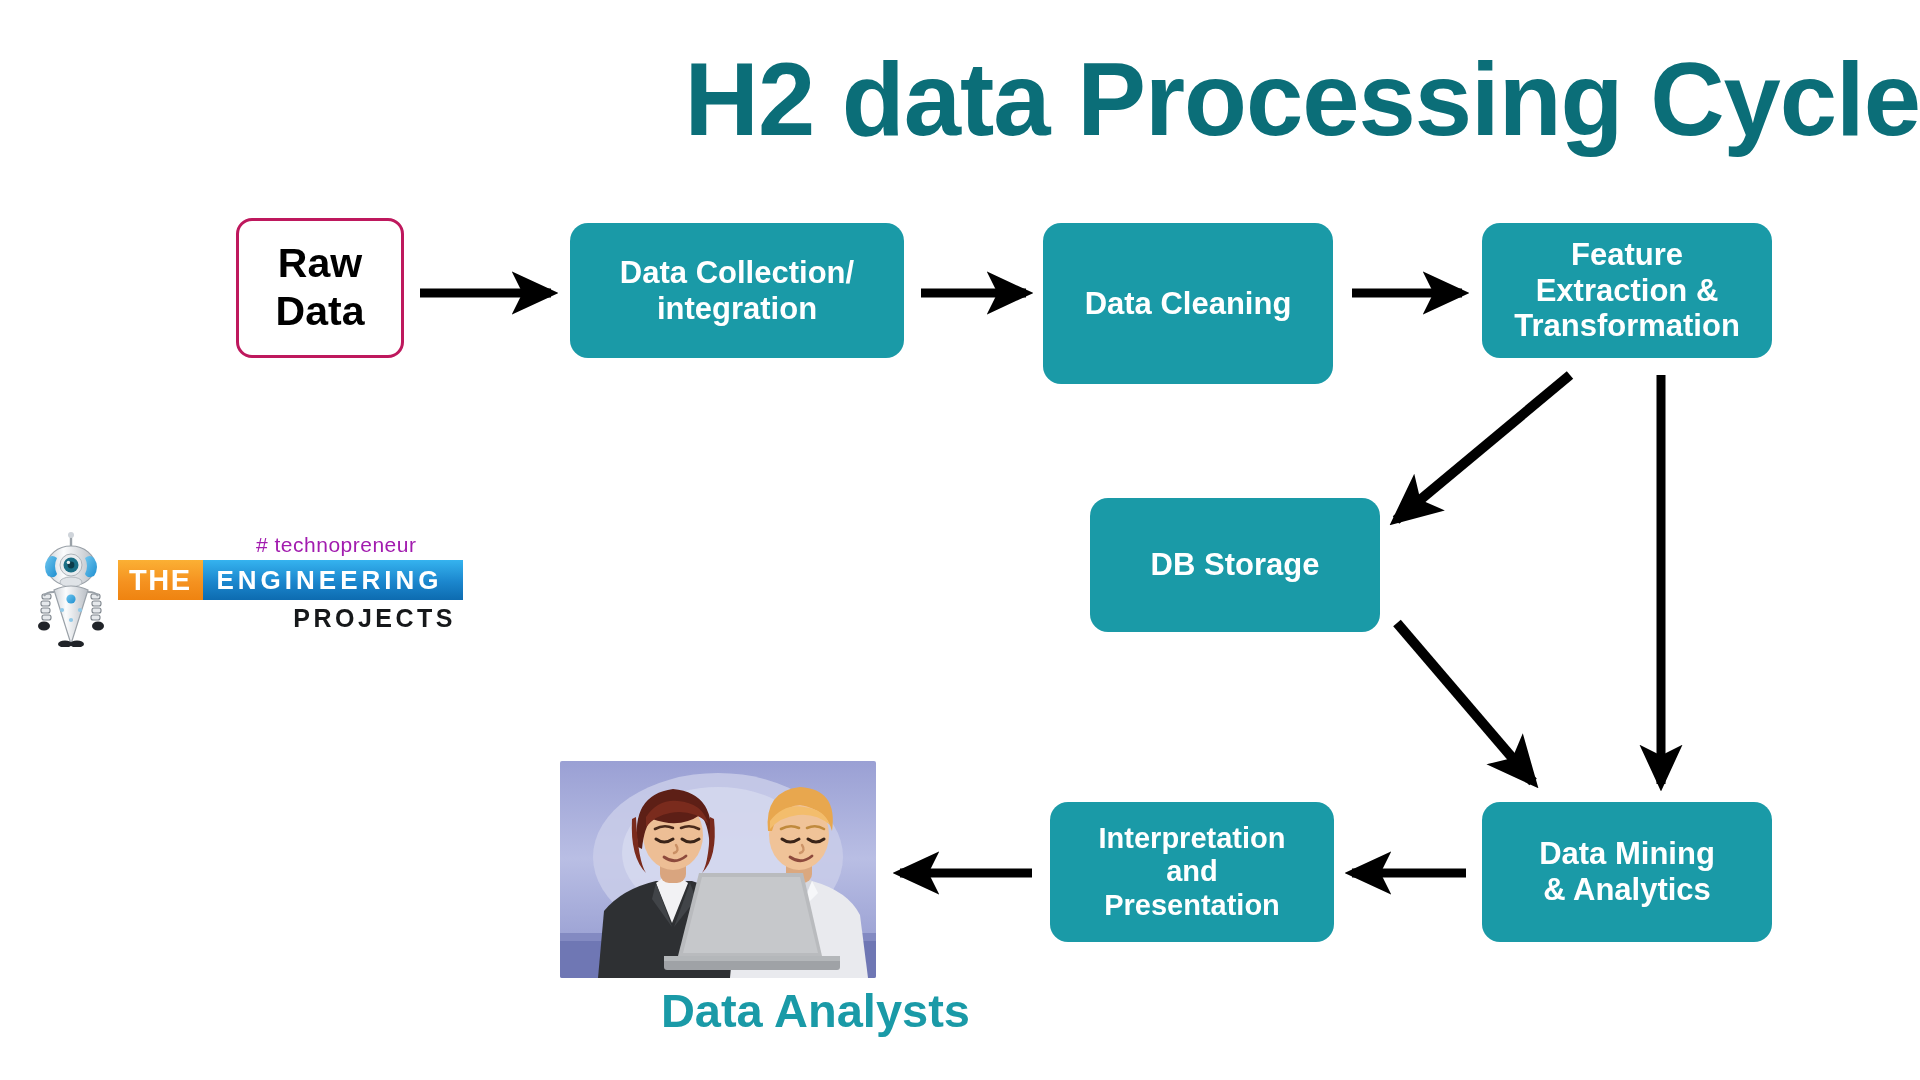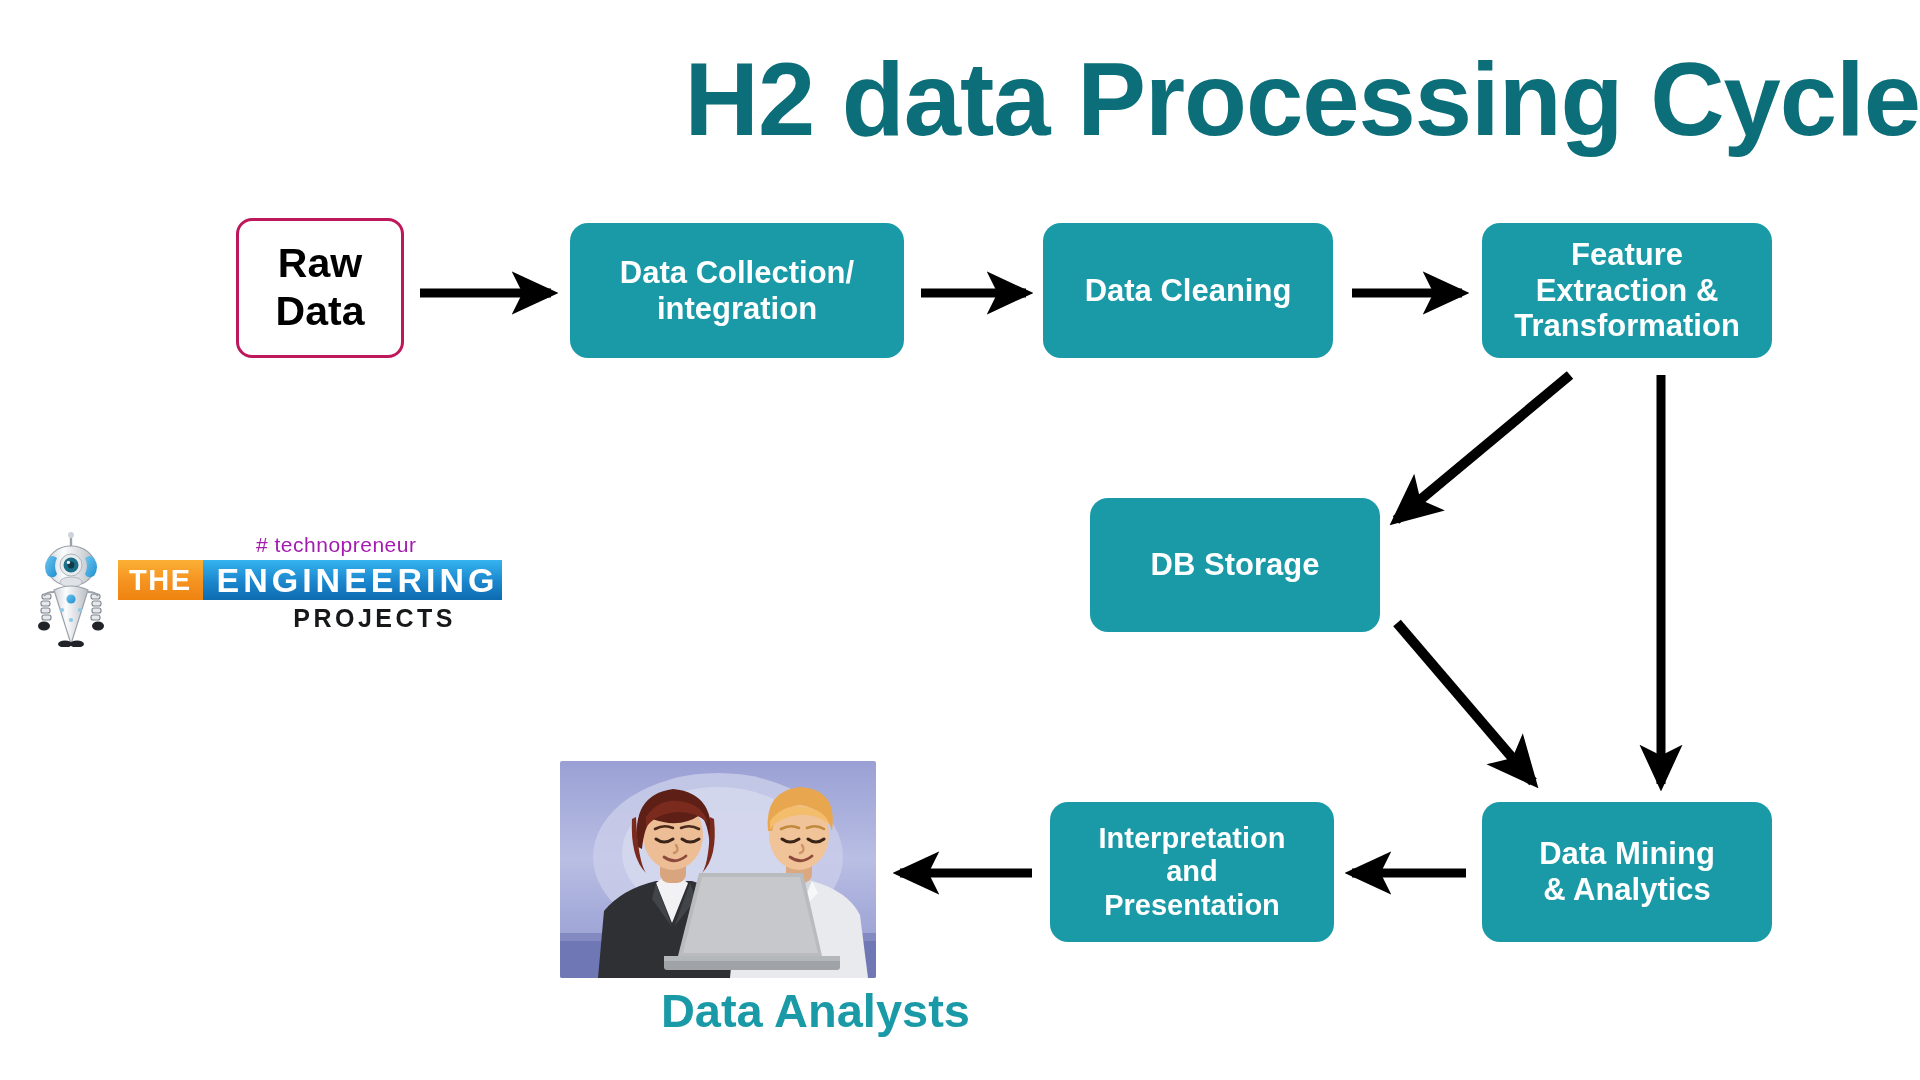--- a/index.html
+++ b/index.html
@@ -60,21 +60,21 @@
   .node-raw {
     background: #ffffff;
     color: #000000;
     border: 3px solid #be185d;
     border-radius: 16px;
   }
 
   
   #node-raw       { left: 236px; top: 218px;  width: 168px; height: 140px; font-size: 41px; }
   #node-collect   { left: 570px; top: 223px;  width: 334px; height: 135px; font-size: 31px; }
-  #node-clean     { left: 1043px;top: 223px;  width: 290px; height: 135px; font-size: 31px; }
+  #node-clean     { left: 1043px;top: 223px;  width: 290px; height: 161px; font-size: 31px; }
   #node-feature   { left: 1482px;top: 223px;  width: 290px; height: 135px; font-size: 31px; }
   #node-db        { left: 1090px;top: 498px;  width: 290px; height: 134px; font-size: 31px; }
   #node-interp    { left: 1050px;top: 802px;  width: 284px; height: 140px; font-size: 29px; }
   #node-mining    { left: 1482px;top: 802px;  width: 290px; height: 140px; font-size: 31px; }
 
   
   #arrows {
     position: absolute;
     left: 0; top: 0;
     width: 1920px;
@@ -149,24 +149,24 @@
     letter-spacing: 1.5px;
     padding: 4px 11px;
     display: flex;
     align-items: center;
     line-height: 1;
     font-family: "Liberation Sans", sans-serif;
   }
   #logo-engineering {
     background: linear-gradient(180deg,#35b3ef 0%, #1b86cd 55%, #0d6bb0 100%);
     color: #ffffff;
-    font-size: 34px;
+    font-size: 26px;
     font-weight: 700;
     letter-spacing: 4px;
-    padding: 0 3px 0 14px;
+    padding: 0 20px 0 14px;
     display: flex;
     align-items: center;
     line-height: 1;
     font-family: "Liberation Sans", sans-serif;
   }
   #logo-projects {
     position: absolute;
     right: 8px;
     top: 72px;
     font-size: 25px;

